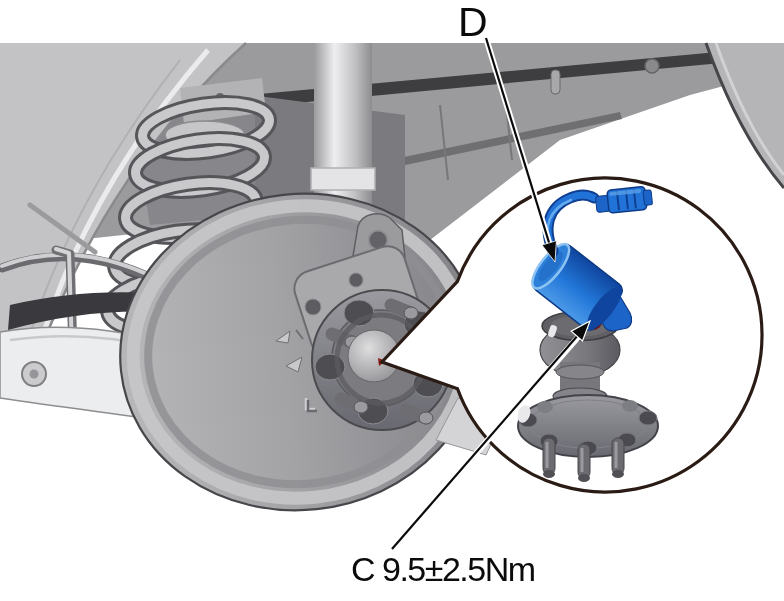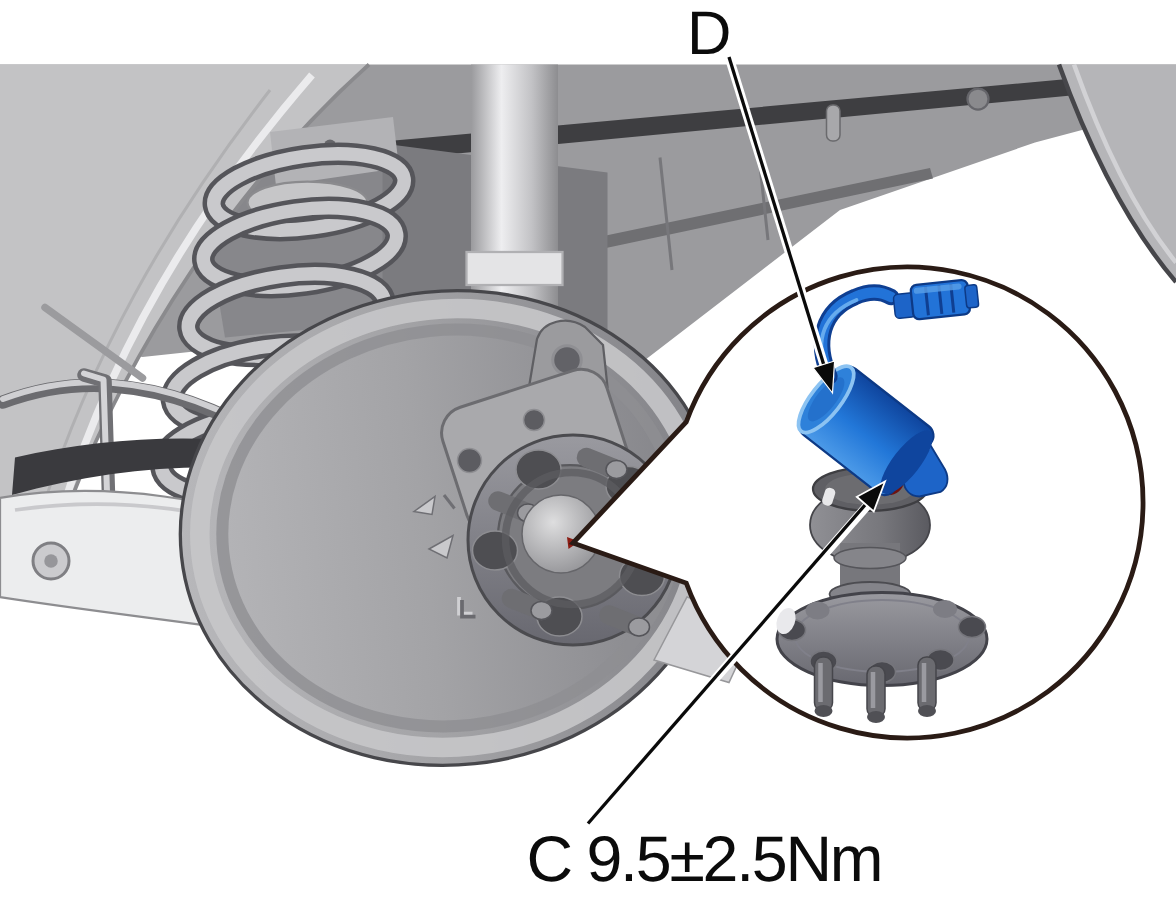--- a/index.html
+++ b/index.html
@@ -1,21 +1,21 @@
 <!DOCTYPE html>
 <html><head>
 <meta charset="utf-8">
 <style>
   html,body{margin:0;padding:0;background:#fff;}
   #stage{position:relative;width:784px;height:601px;background:#ffffff;overflow:hidden;
          font-family:"Liberation Sans",sans-serif;}
   #stage svg{position:absolute;left:0;top:0;}
   .label{position:absolute;color:#0b0b0b;white-space:nowrap;line-height:1;}
   .label-d{left:458px;top:2px;font-size:41px;}
-  .label-c{left:351px;top:552px;font-size:43px;letter-spacing:-1.5px;}
+  .label-c{left:351px;top:552px;font-size:34px;letter-spacing:-1.5px;}
 </style>
 </head>
 <body>
 
 <div id="stage">
 
 <svg width="784" height="601" viewBox="0 0 784 601">
   <defs>
     <linearGradient id="strutGrad" x1="0" y1="0" x2="1" y2="0">
       <stop offset="0" stop-color="#9a9a9d"></stop>

